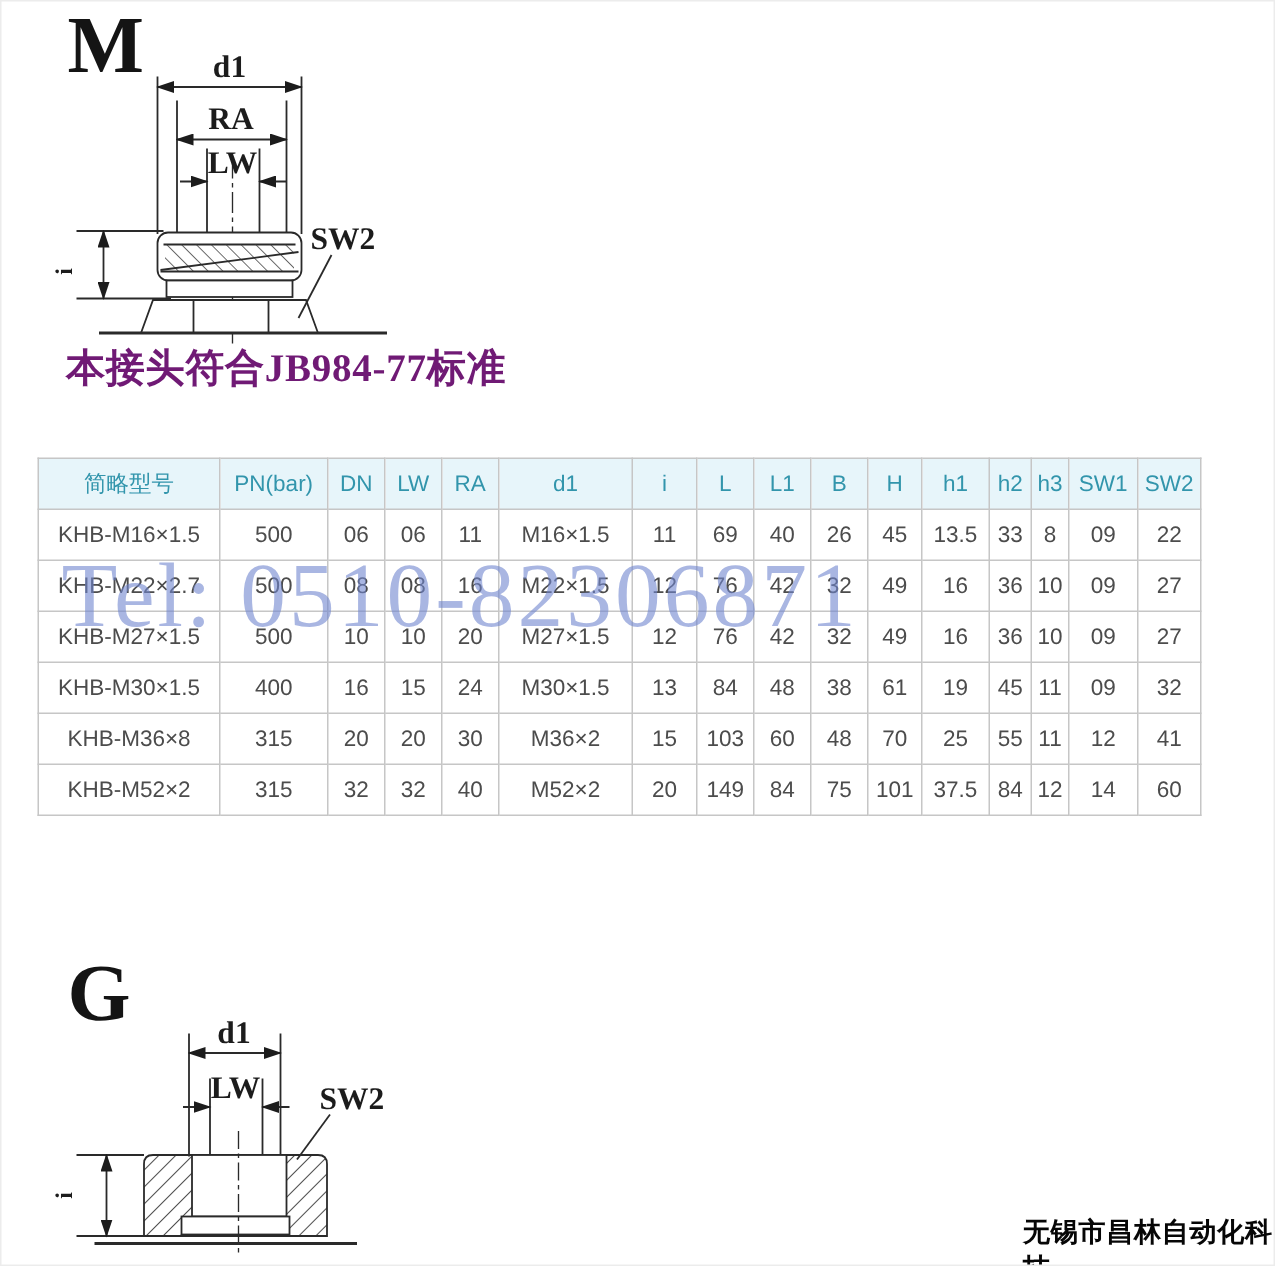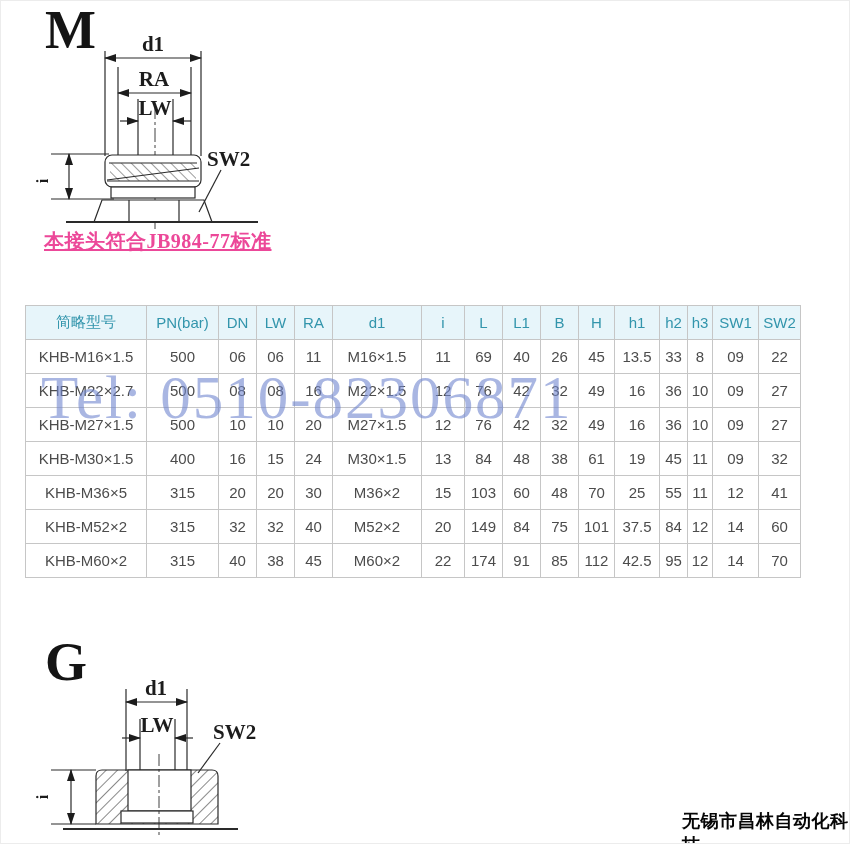--- a/index.html
+++ b/index.html
@@ -18,21 +18,21 @@
   
   .diagram{position:absolute;}
   .diagram-m{left:35px;top:28px;}
   .diagram-g{left:35px;top:635px;}
   .diagram text{
     font-family:"Liberation Serif",serif;font-weight:bold;fill:#1c1c1c;
   }
   .note{
     position:absolute;left:43px;top:227px;
     font-family:"Liberation Serif",serif;font-weight:bold;
-    font-size:20px;color:#ec4899;letter-spacing:0.5px;text-decoration:underline;
+    font-size:26px;color:#701a75;letter-spacing:0.5px;
   }
   
   .spec-table{
     position:absolute;left:24px;top:304px;width:775px;
     border-collapse:collapse;table-layout:fixed;
     font-size:15px;
   }
   .spec-table th,.spec-table td{
     border:1px solid #c6c6c6;text-align:center;vertical-align:middle;
     padding:0;height:33px;overflow:hidden;white-space:nowrap;
@@ -223,21 +223,21 @@
           <td>48</td>
           <td>38</td>
           <td>61</td>
           <td>19</td>
           <td>45</td>
           <td>11</td>
           <td>09</td>
           <td>32</td>
         </tr>
         <tr>
-          <td>KHB-M36×5</td>
+          <td>KHB-M36×8</td>
           <td>315</td>
           <td>20</td>
           <td>20</td>
           <td>30</td>
           <td>M36×2</td>
           <td>15</td>
           <td>103</td>
           <td>60</td>
           <td>48</td>
           <td>70</td>
@@ -258,38 +258,20 @@
           <td>149</td>
           <td>84</td>
           <td>75</td>
           <td>101</td>
           <td>37.5</td>
           <td>84</td>
           <td>12</td>
           <td>14</td>
           <td>60</td>
         </tr>
-        <tr>
-          <td>KHB-M60×2</td>
-          <td>315</td>
-          <td>40</td>
-          <td>38</td>
-          <td>45</td>
-          <td>M60×2</td>
-          <td>22</td>
-          <td>174</td>
-          <td>91</td>
-          <td>85</td>
-          <td>112</td>
-          <td>42.5</td>
-          <td>95</td>
-          <td>12</td>
-          <td>14</td>
-          <td>70</td>
-        </tr>
       </tbody>
   </table>
 
   <div class="watermark wm-tel">Tel: 0510-82306871</div>
 
   <div class="sec-letter g-letter">G</div>
 
   <svg class="diagram diagram-g" width="250" height="209" viewBox="0 0 250 209">
     <defs>
       <marker id="aG" markerWidth="12" markerHeight="8" refX="11" refY="4" orient="auto-start-reverse" markerUnits="userSpaceOnUse">

